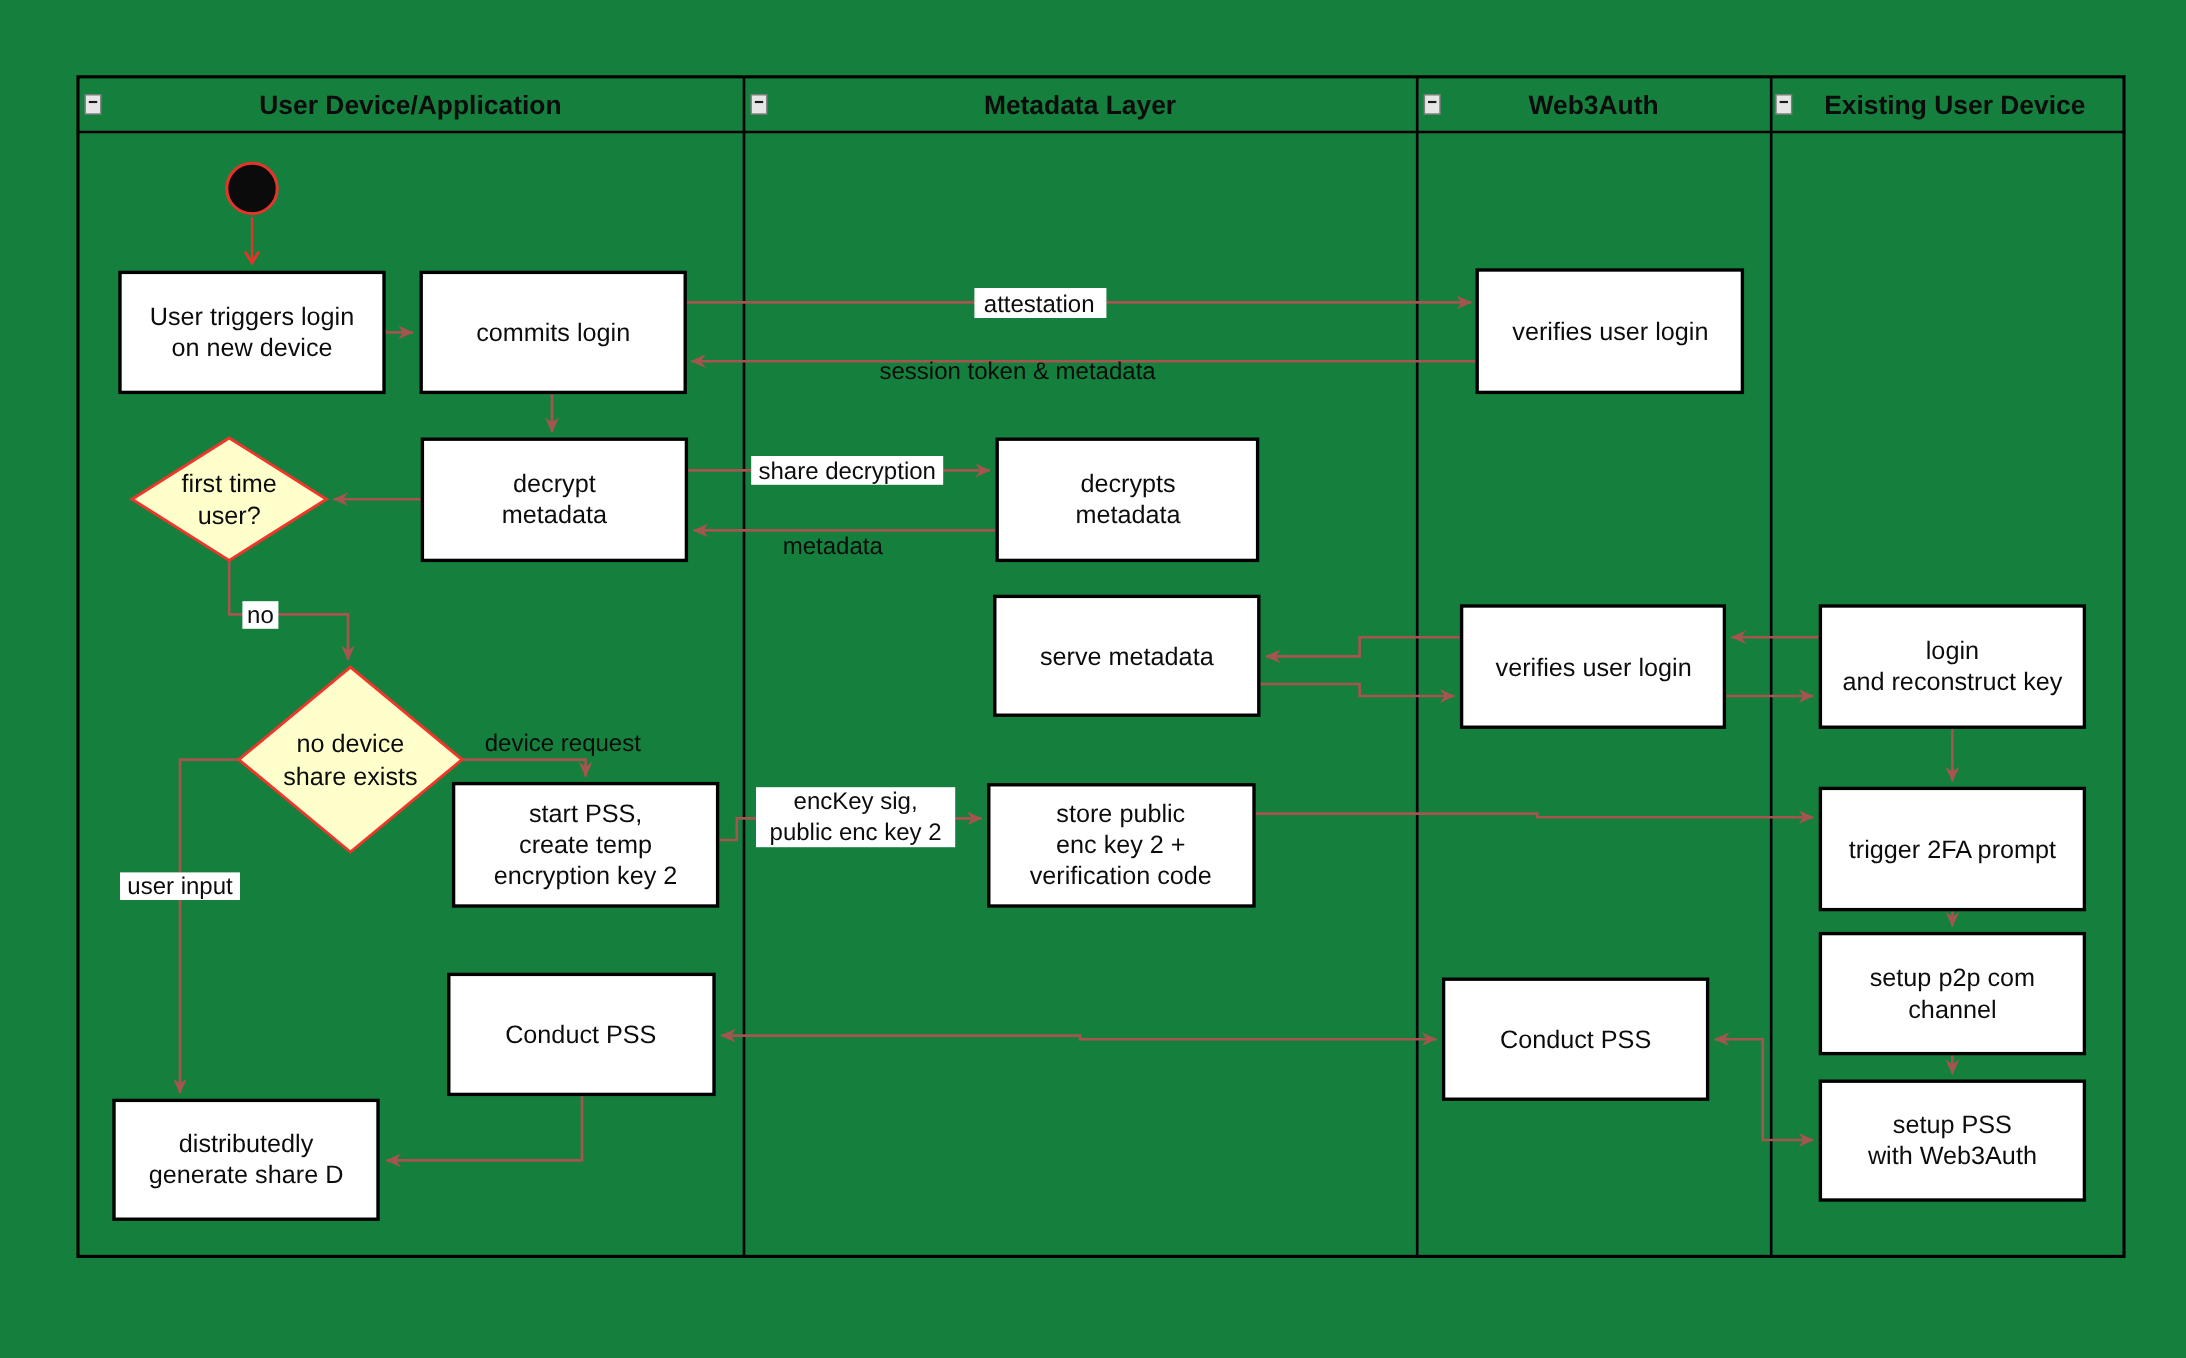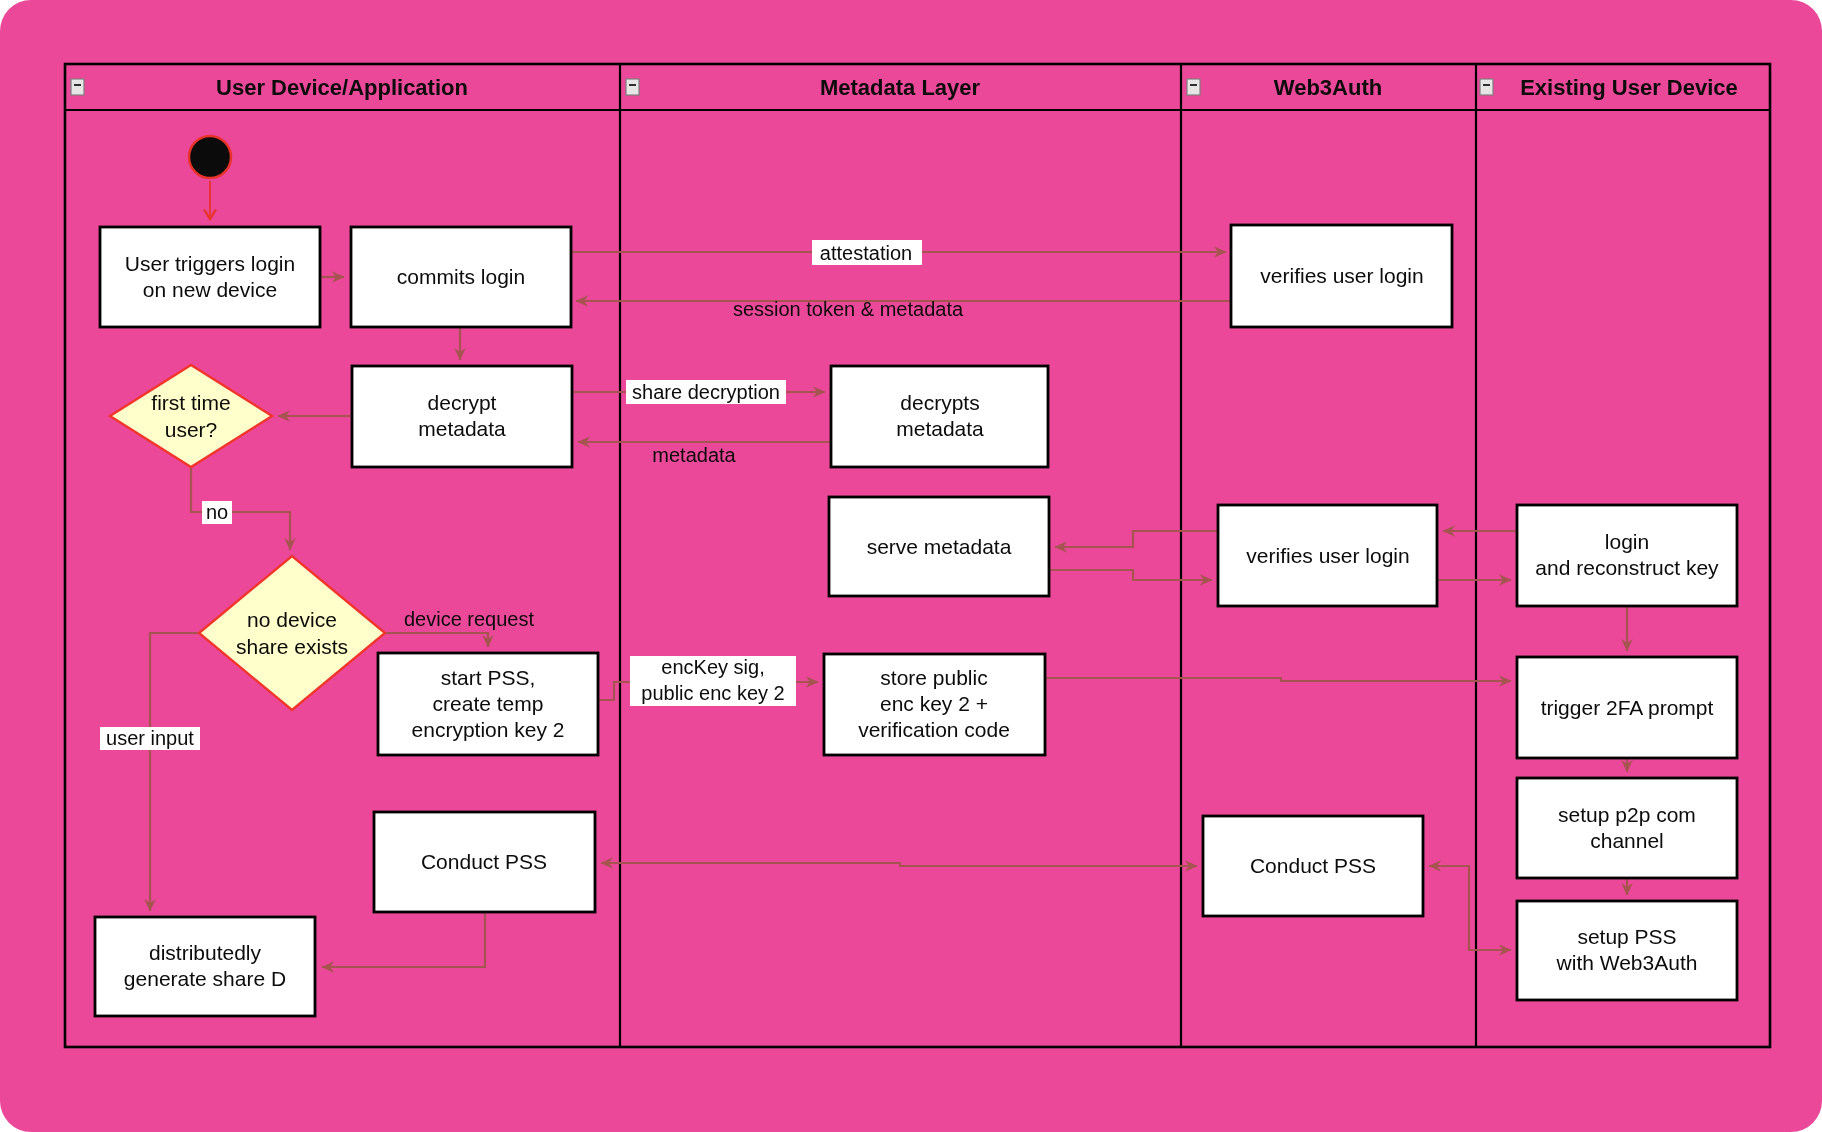--- a/index.html
+++ b/index.html
@@ -1,17 +1,17 @@
 <!DOCTYPE html>
 <html><head>
 <meta charset="utf-8">
 <style>
   html,body{margin:0;padding:0;background:#ffffff;}
-  .stage{position:relative;width:1822px;height:1132px;background:#ec4899;
-         font-family:"Liberation Sans", sans-serif;border-radius:31px;}
+  .stage{position:relative;width:1822px;height:1132px;background:#15803d;
+         font-family:"Liberation Sans", sans-serif;}
   svg{display:block}
   text{fill:#0c0c0c}
   .lane-title{font-size:22px;font-weight:bold;text-anchor:middle;}
   .node-text{font-size:21px;text-anchor:middle;}
   .edge-label{font-size:20px;text-anchor:middle;}
   .edge{fill:none;stroke:#A5544F;stroke-width:2.2px;}
   .edge-red{fill:none;stroke:#E8332A;stroke-width:1.8px;}
   .node-box{fill:#ffffff;stroke:#000000;stroke-width:2.8px;}
   .frame{fill:none;stroke:#000000;stroke-width:2.6px;}
   .divider{stroke:#000000;stroke-width:2.2px;}

